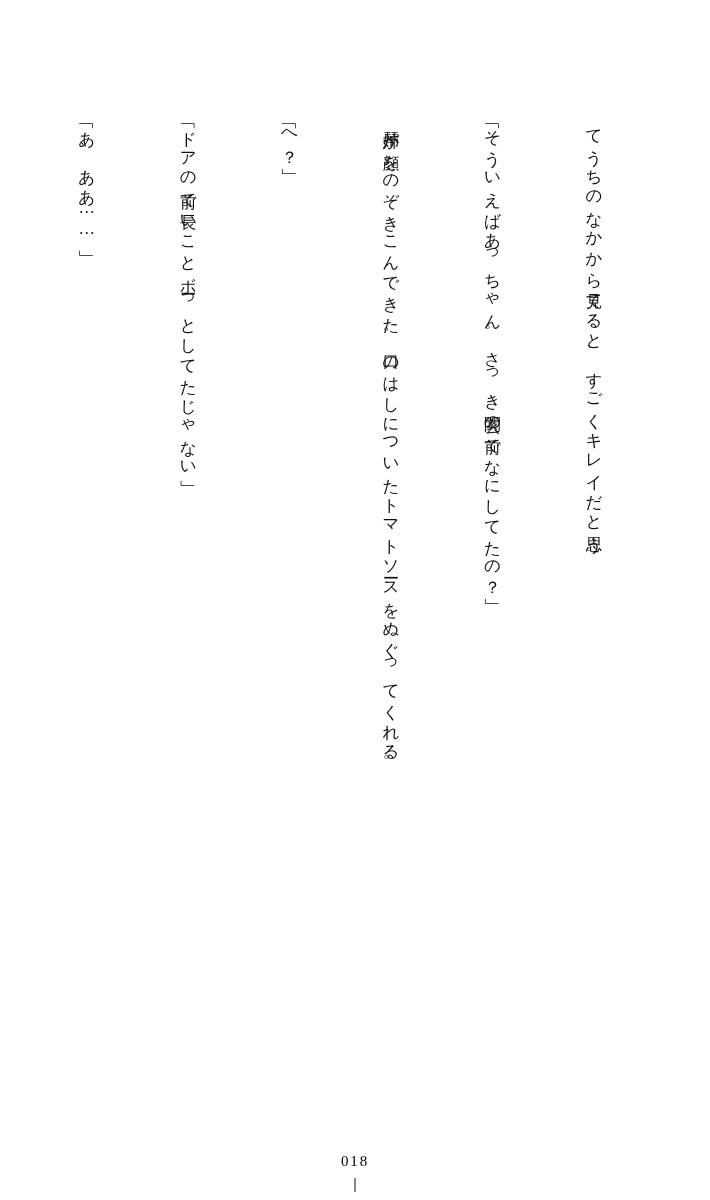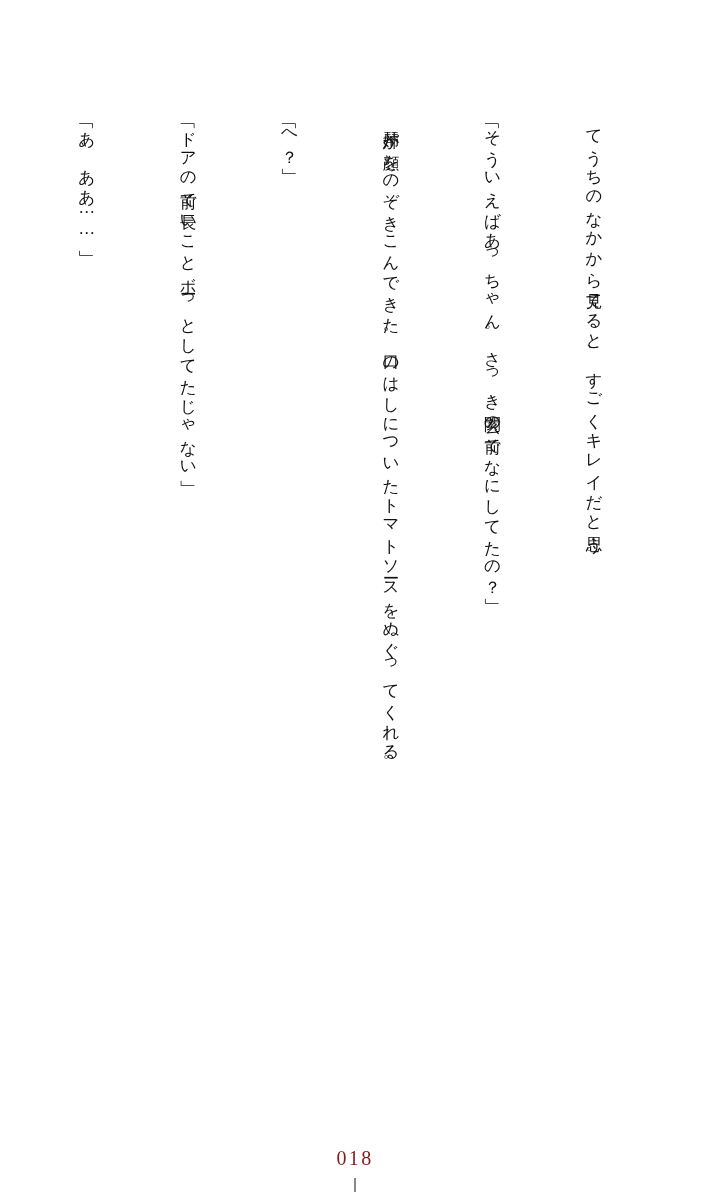--- a/index.html
+++ b/index.html
@@ -34,24 +34,24 @@
   .para {
     display: block;
     text-indent: 0;
   }
   .page-number {
     position: absolute;
     left: 0;
     right: 0;
     bottom: 30px;
     text-align: center;
-    font-size: 20px;
+    font-size: 15px;
     letter-spacing: 0.12em;
     font-family: "Liberation Serif", "DejaVu Serif", serif;
-    color: #7f1d1d;
+    color: #000000;
   }
   .bottom-mark {
     position: absolute;
     left: 50%;
     transform: translateX(-50%);
     bottom: 8px;
     width: 1px;
     height: 14px;
     background: #111111;
   }

